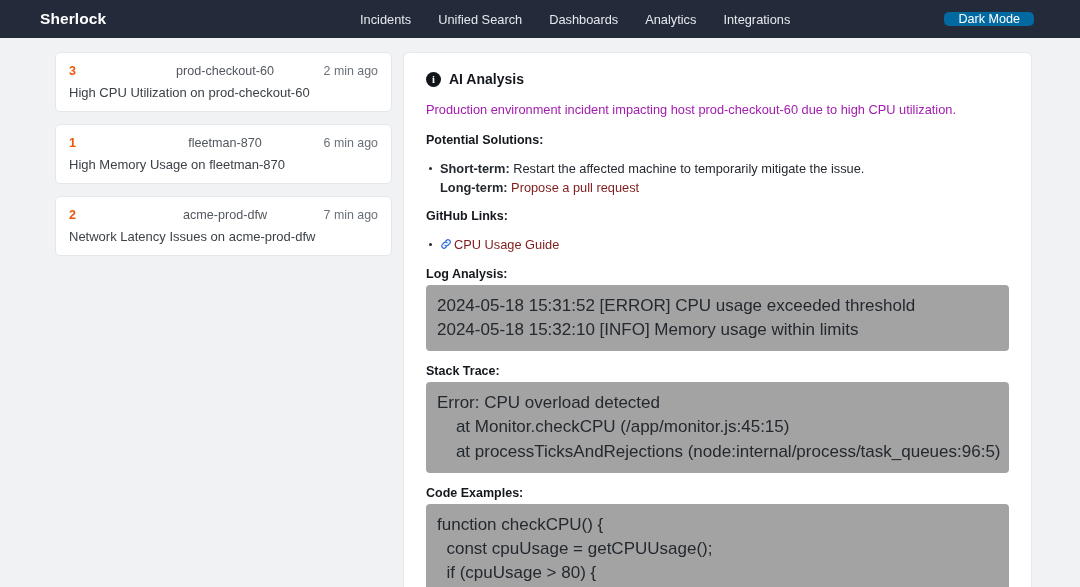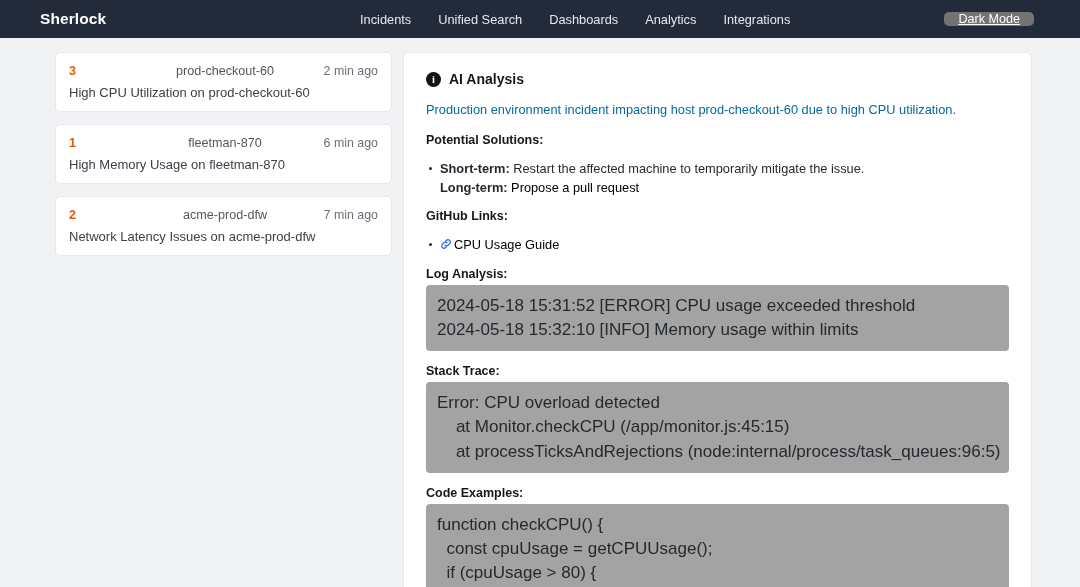--- a/index.html
+++ b/index.html
@@ -41,29 +41,28 @@
   }
   .nav-link {
     color: #e6e9ee;
     font-size: 12.8px;
     text-decoration: none;
     white-space: nowrap;
   }
   .dark-mode-btn {
     position: absolute;
     right: 46px;
-    background: #737373;
+    background: #0369a1;
     color: #ffffff;
     border: none;
     border-radius: 5px;
     font-family: "Liberation Sans", sans-serif;
     font-size: 12.6px;
     padding: 0 14px;
     cursor: pointer;
-    text-decoration: underline;
   }
 
   
   .page {
     display: flex;
     align-items: flex-start;
     padding-top: 14px;
   }
 
   
@@ -148,21 +147,21 @@
     flex: none;
   }
   .panel-title {
     font-size: 14px;
     font-weight: bold;
     color: #14181d;
   }
 
   .summary-line {
     font-size: 12.8px;
-    color: #0369a1;
+    color: #a21caf;
     margin-bottom: 13px;
     line-height: 1.45;
   }
 
   .section-label {
     font-size: 12.5px;
     font-weight: bold;
     color: #14181d;
     margin-bottom: 4px;
   }
@@ -184,21 +183,21 @@
     position: absolute;
     left: 3px;
     top: 8px;
     width: 3px; height: 3px;
     border-radius: 50%;
     background: #24292f;
   }
   .bold-inline { font-weight: bold; }
   .sub-line { display: block; }
   a.blue-link {
-    color: #000000;
+    color: #7f1d1d;
     text-decoration: none;
     font-size: 12.8px;
   }
   .link-icon {
     display: inline-block;
     vertical-align: -1px;
     margin-right: 2px;
   }
 
   .code-block {

